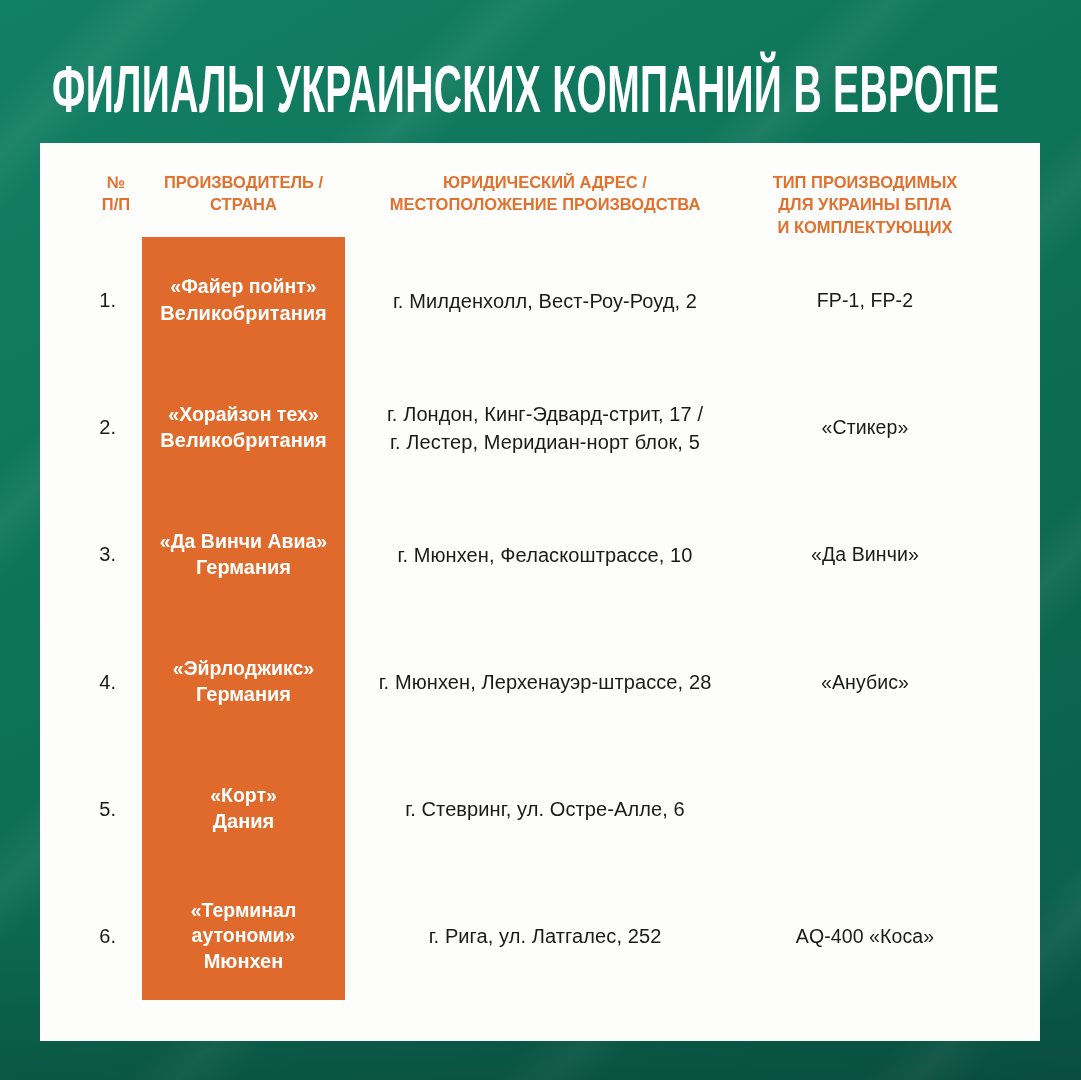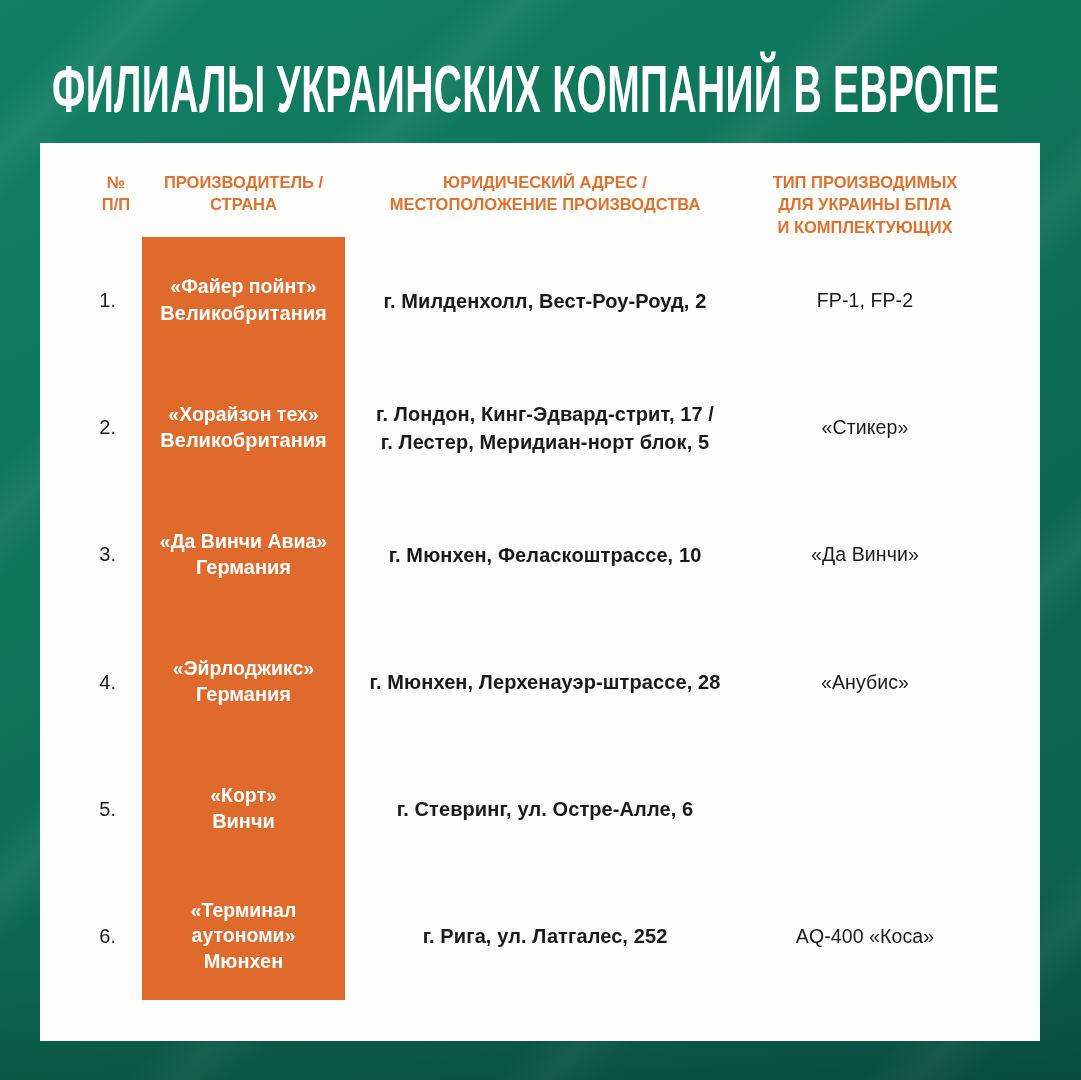--- a/index.html
+++ b/index.html
@@ -104,21 +104,21 @@
     font-weight: bold;
     line-height: 1.3;
   }
   .country {
     font-size: 20px;
     font-weight: bold;
     line-height: 1.35;
   }
   .cell.address {
     font-size: 20px;
-    font-weight: 700;
+    font-weight: 400;
     line-height: 1.4;
     white-space: pre-line;
     letter-spacing: 0.1px;
   }
   .cell.type {
     font-size: 19.5px;
     font-weight: 500;
     letter-spacing: 0.1px;
   }
 </style>
@@ -184,21 +184,21 @@
           <div class="country">Германия</div>
         </div>
         <div class="cell address">г. Мюнхен, Лерхенауэр-штрассе, 28</div>
         <div class="cell type">«Анубис»</div>
       </div>
 
       <div class="row">
         <div class="cell num">5.</div>
         <div class="cell producer">
           <div class="company">«Корт»</div>
-          <div class="country">Винчи</div>
+          <div class="country">Дания</div>
         </div>
         <div class="cell address">г. Стевринг, ул. Остре-Алле, 6</div>
       </div>
 
       <div class="row">
         <div class="cell num">6.</div>
         <div class="cell producer">
           <div class="company">«Терминал аутономи»</div>
           <div class="country">Мюнхен</div>
         </div>

